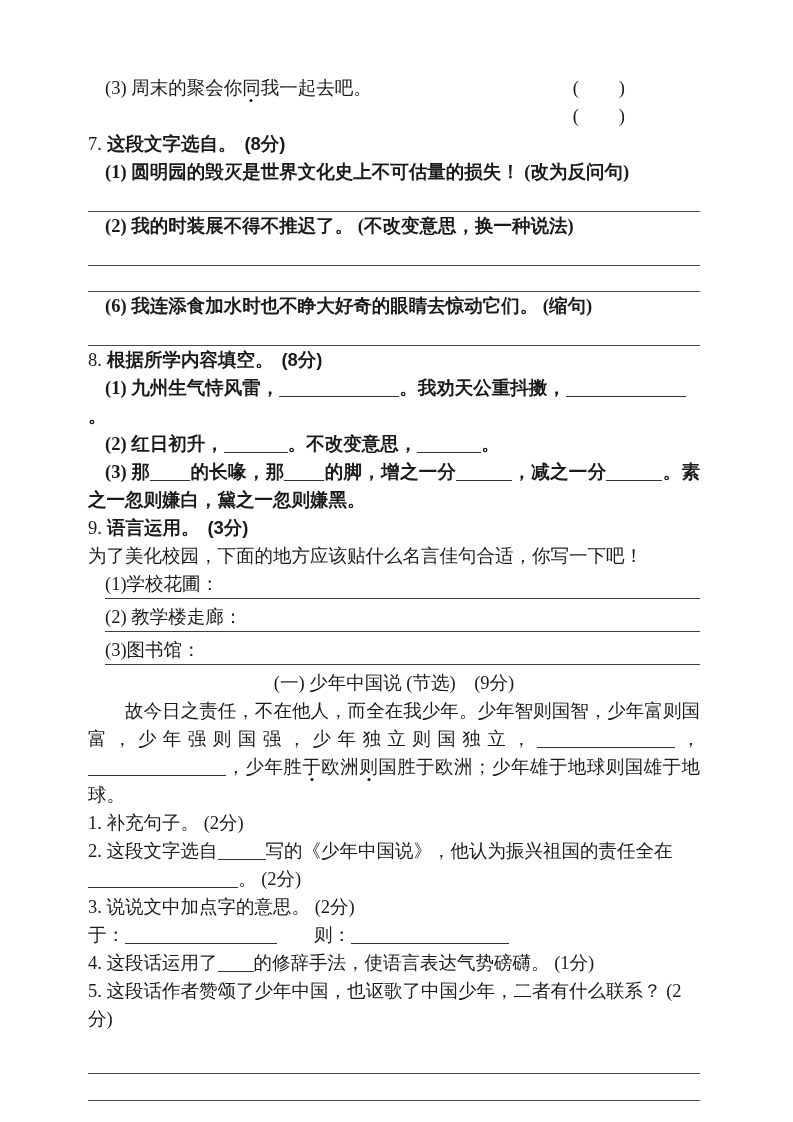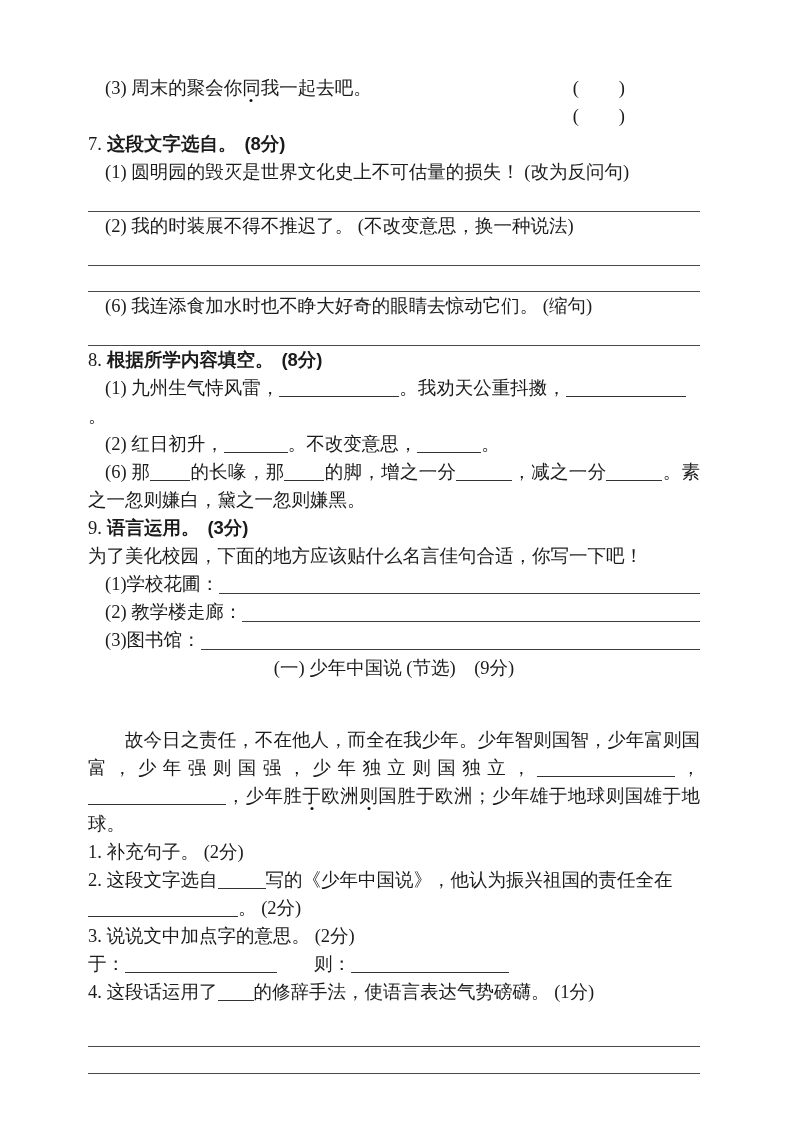--- a/index.html
+++ b/index.html
@@ -11,21 +11,21 @@
     color: #1b1b1b;
   }
   .page {
     box-sizing: border-box;
     width: 793px; height: 1122px;
     padding: 74px 93px 0 88px;
     font-size: 18.5px;
     line-height: 28px;
   }
   .line { min-height: 28px; }
-  .indent { text-indent: 17px; }
+  .indent { text-indent: 17px; font-weight: bold; }
   
   .jline { display: flex; padding-left: 17px; }
   .jline .paren { margin-left: auto; margin-right: 74px; letter-spacing: 1px; white-space: pre; }
   
   .qtitle { font-weight: bold; font-family: "Liberation Sans", "DejaVu Sans", sans-serif; }
   .qtitle .num { font-weight: normal; font-family: "Liberation Serif", "DejaVu Serif", serif; margin-right: 5px; }
   .qtitle .numb { margin-right: 5px; }
   .qtitle .score { margin-left: 8px; }
   
   .ansline { height: 25px; border-bottom: 1px solid #4a4a4a; }
@@ -42,24 +42,24 @@
   .dotted { position: relative; }
   .dotted::after {
     content: "";
     position: absolute;
     left: 50%; bottom: -4px;
     width: 3px; height: 3px;
     background: #111; border-radius: 50%;
     transform: translateX(-50%);
   }
   
-  .fillrow { display: flex; padding-left: 17px; }
+  .fillrow { display: flex; padding-left: 17px; flex-direction: column; }
   .fillrow .fill { flex: 1; border-bottom: 1px solid #3d3d3d; margin-bottom: 4px; }
   .center { text-align: center; }
-  .passage { text-align: justify; text-indent: 2em; margin-top: 44px; }
+  .passage { text-align: justify; text-indent: 2em; }
   .just { text-align: justify; }
 </style>
 </head>
 <body>
 
 <div class="page">
 
   <div class="line jline">
     <span><span>(3) 周末的聚会你</span><span class="dotted">同</span><span>我一起去吧。</span></span>
     <span class="paren">(　　)</span>
@@ -77,21 +77,21 @@
   <div class="ansline"></div>
   <div class="ansline"></div>
   <div class="line indent">(6) 我连添食加水时也不睁大好奇的眼睛去惊动它们。 (缩句)</div>
   <div class="ansline"></div>
 
   <div class="line qtitle">
     <span class="num">8.</span><span>根据所学内容填空。</span><span class="score">(8分)</span>
   </div>
   <div class="line indent"><span>(1) 九州生气恃风雷，</span><span class="blank" style="width: 120px;"></span><span>。我劝天公重抖擞，</span><span class="blank" style="width: 120px;"></span><span>。</span></div>
   <div class="line indent"><span>(2) 红日初升，</span><span class="blank" style="width: 64px;"></span><span>。不改变意思，</span><span class="blank" style="width: 64px;"></span><span>。</span></div>
-  <div class="line indent just"><span>(6) 那</span><span class="blank" style="width: 40px;"></span><span>的长喙，那</span><span class="blank" style="width: 40px;"></span><span>的脚，增之一分</span><span class="blank" style="width: 56px;"></span><span>，减之一分</span><span class="blank" style="width: 56px;"></span><span>。素之一忽则嫌白，黛之一忽则嫌黑。</span></div>
+  <div class="line indent just"><span>(3) 那</span><span class="blank" style="width: 40px;"></span><span>的长喙，那</span><span class="blank" style="width: 40px;"></span><span>的脚，增之一分</span><span class="blank" style="width: 56px;"></span><span>，减之一分</span><span class="blank" style="width: 56px;"></span><span>。素之一忽则嫌白，黛之一忽则嫌黑。</span></div>
 
   <div class="line qtitle">
     <span class="num">9.</span><span>语言运用。</span><span class="score">(3分)</span>
   </div>
   <div class="line">为了美化校园，下面的地方应该贴什么名言佳句合适，你写一下吧！</div>
   <div class="line fillrow">
     <span>(1)学校花圃：</span>
     <span class="fill"></span>
   </div>
   <div class="line fillrow">
@@ -104,18 +104,19 @@
   </div>
 
   <div class="line center">(一) 少年中国说 (节选)　(9分)</div>
   <div class="passage"><span>故今日之责任，不在他人，而全在我少年。少年智则国智，少年富则国富，少年强则国强，少年独立则国独立，</span><span class="blank" style="width: 138px;"></span><span>，</span><span class="blank" style="width: 138px;"></span><span>，少年胜</span><span class="dotted">于</span><span>欧洲</span><span class="dotted">则</span><span>国胜于欧洲；少年雄于地球则国雄于地球。</span></div>
 
   <div class="line"><span>1. 补充句子。 (2分)</span></div>
   <div class="line"><span>2. 这段文字选自</span><span class="blank" style="width: 48px;"></span><span>写的《少年中国说》，他认为振兴祖国的责任全在</span><span class="blank" style="width: 150px;"></span><span>。 (2分)</span></div>
   <div class="line"><span>3. 说说文中加点字的意思。 (2分)</span></div>
   <div class="line"><span>于：</span><span class="blank" style="width: 152px;"></span><span>　　则：</span><span class="blank" style="width: 158px;"></span></div>
   <div class="line"><span>4. 这段话运用了</span><span class="blank" style="width: 36px;"></span><span>的修辞手法，使语言表达气势磅礴。 (1分)</span></div>
+  <div class="line"><span>5. 这段话作者赞颂了少年中国，也讴歌了中国少年，二者有什么联系？ (2分)</span></div>
 
   <div class="gap"></div>
   <div class="ansline tall"></div>
   <div class="ansline tall"></div>
 
 </div>
 
 </body></html>

